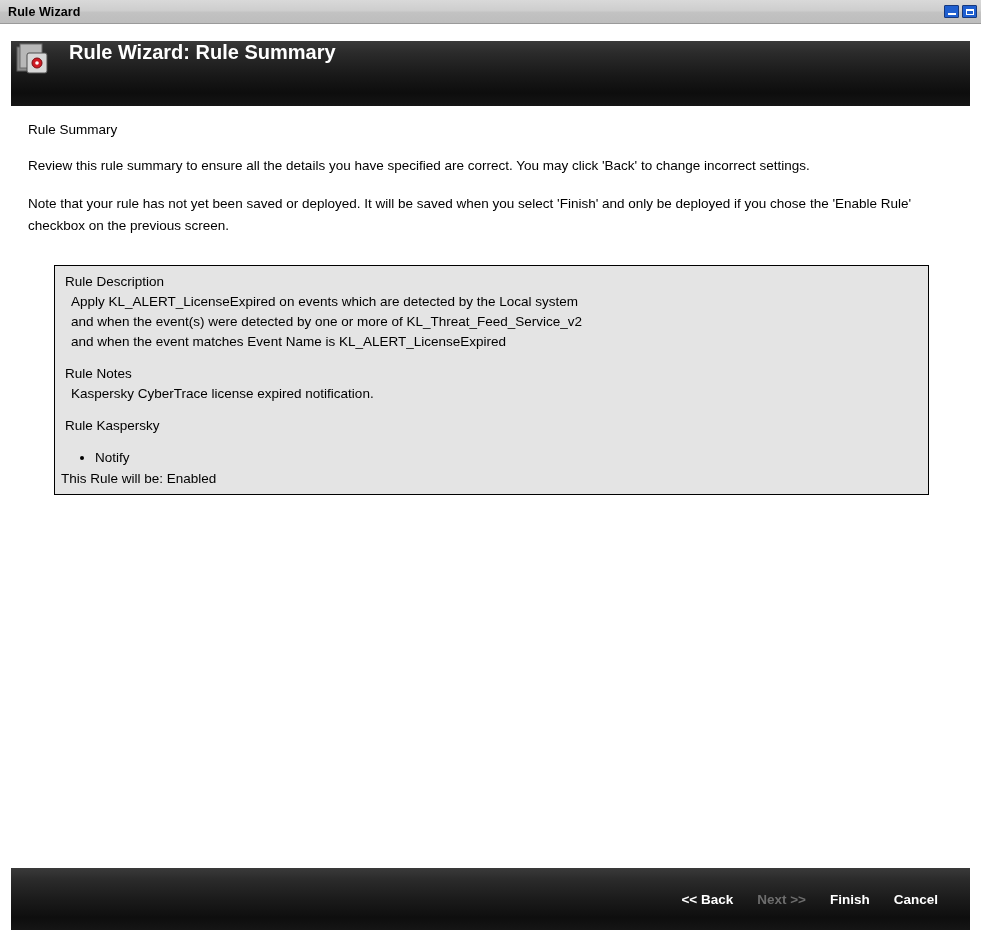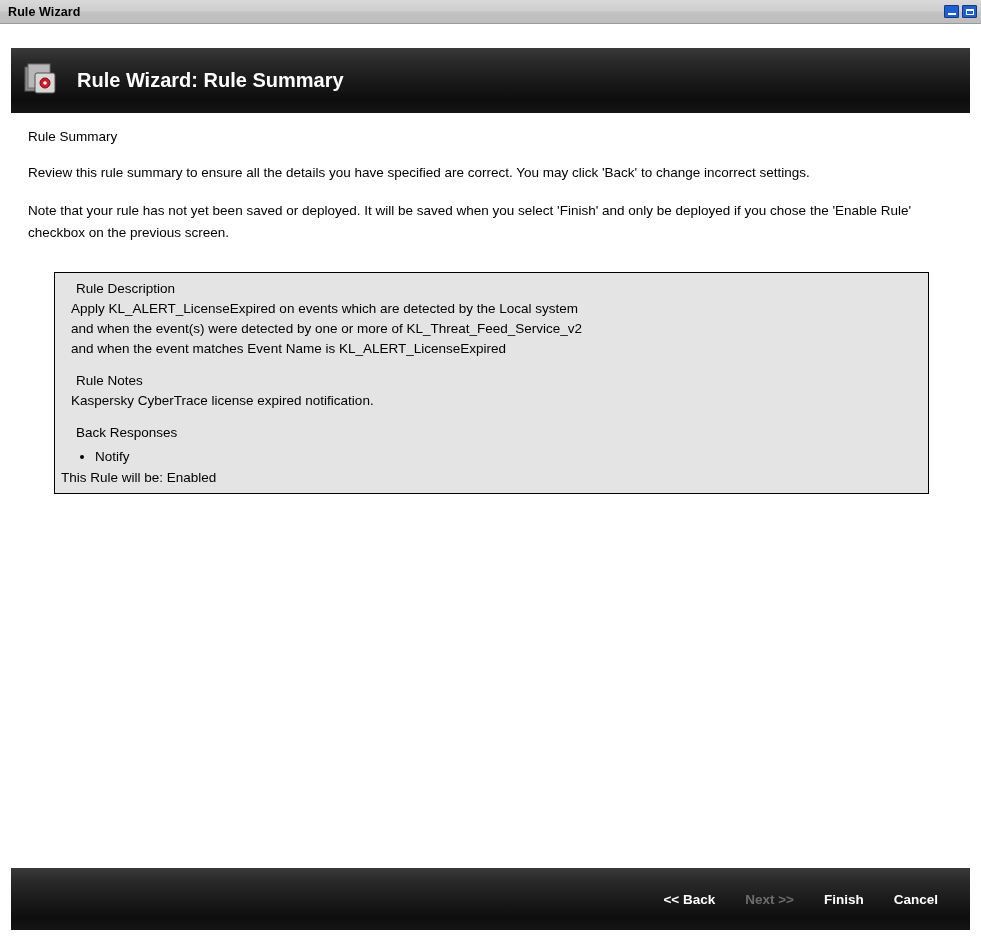--- a/index.html
+++ b/index.html
@@ -67,26 +67,25 @@
     left: 3px;
     top: 3px;
     width: 8px;
     height: 6px;
     border: 1px solid #ffffff;
     box-sizing: border-box;
     border-top-width: 2px;
   }
   
   .banner {
-    margin: 24px 11px 0 11px;
+    margin: 17px 11px 0 11px;
     height: 65px;
     background: linear-gradient(to bottom, #3a3a3a 0%, #2b2b2b 18%, #191919 52%, #0d0d0d 80%, #151515 100%);
     display: flex;
-    align-items: center;
-    padding-left: 12px;
+    padding-left: 4px;
     box-sizing: border-box;
   }
   .banner-icon {
     width: 42px;
     height: 40px;
     position: relative;
     margin-right: 12px;
     flex: none;
   }
   .banner-title {
@@ -114,33 +113,33 @@
     margin-top: 28px;
     margin-left: 26px;
     width: 875px;
     border: 1px solid #000000;
     background: #e4e4e4;
     box-sizing: border-box;
     padding: 6px 0 0 0;
   }
   .sb-head {
     font-size: 13.5px;
-    padding: 0 0 0 21px;
+    padding: 0 0 0 10px;
     line-height: 20px;
   }
   .sb-sub {
     font-size: 13.5px;
     padding-left: 16px;
     line-height: 20px;
   }
   .sb-gap {
     height: 12px;
   }
   .sb-list {
-    margin: 4px 0 0 0;
+    margin: 12px 0 0 0;
   }
   .sb-list li {
     line-height: 20px;
     font-size: 13.5px;
   }
   .sb-footer {
     font-size: 13.5px;
     padding: 0 0 4px 6px;
     line-height: 22px;
   }
@@ -150,21 +149,21 @@
     left: 11px;
     right: 11px;
     bottom: 11px;
     height: 62px;
     background: linear-gradient(to bottom, #3a3a3a 0%, #2b2b2b 18%, #1a1a1a 52%, #0e0e0e 80%, #151515 100%);
     display: flex;
     align-items: center;
     justify-content: flex-end;
     padding-right: 30px;
     box-sizing: border-box;
-    gap: 26px;
+    gap: 20px;
   }
   .footer-btn {
     color: #ffffff;
     font-size: 13.5px;
     font-weight: bold;
     background: none;
     border: none;
     cursor: pointer;
     font-family: "Liberation Sans", sans-serif;
     padding: 2px 2px;
@@ -215,21 +214,21 @@
       <div class="sb-sub">and when the event(s) were detected by one or more of KL_Threat_Feed_Service_v2</div>
       <div class="sb-sub">and when the event matches Event Name is KL_ALERT_LicenseExpired</div>
 
       <div class="sb-gap"></div>
 
       <div class="sb-head">Rule Notes</div>
       <div class="sb-sub">Kaspersky CyberTrace license expired notification.</div>
 
       <div class="sb-gap"></div>
 
-      <div class="sb-head">Back Responses</div>
+      <div class="sb-head">Rule Kaspersky</div>
       <ul class="sb-list">
         <li>Notify</li>
       </ul>
 
       <div class="sb-footer">This Rule will be: Enabled</div>
     </div>
   </div>
 
   <div class="footer">
     <button class="footer-btn">&lt;&lt; Back</button>

